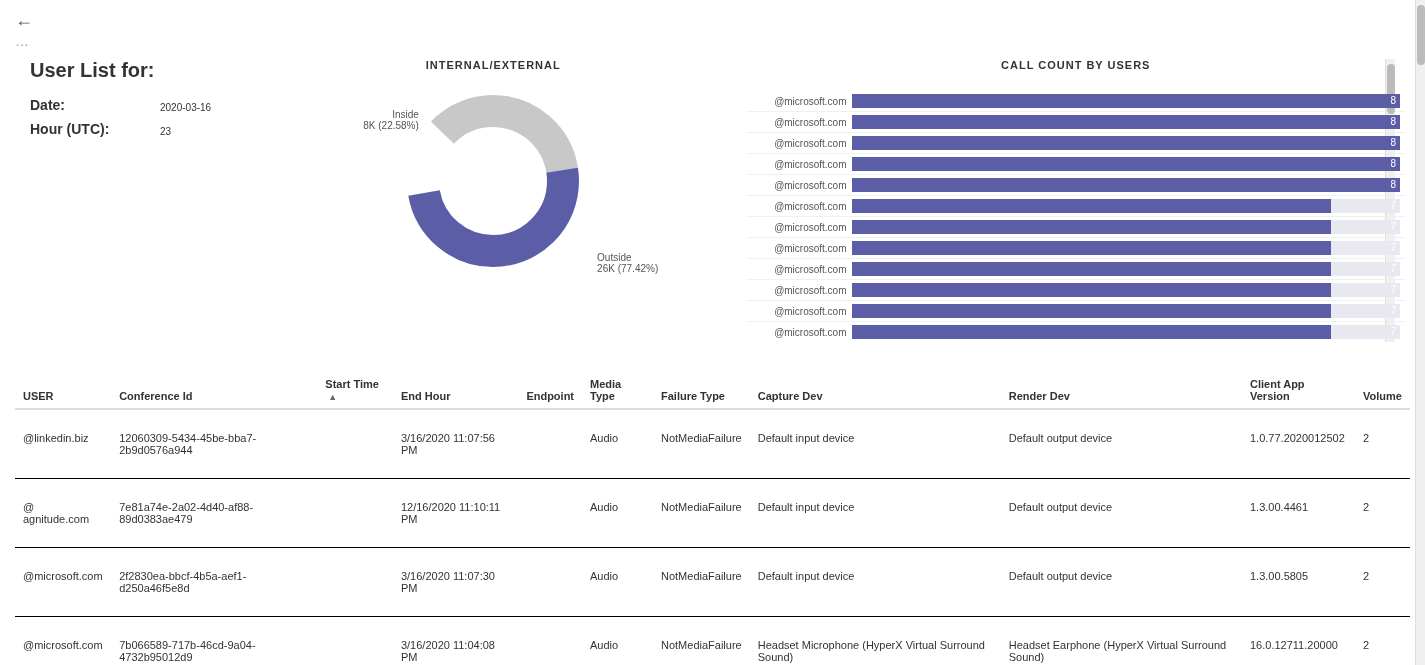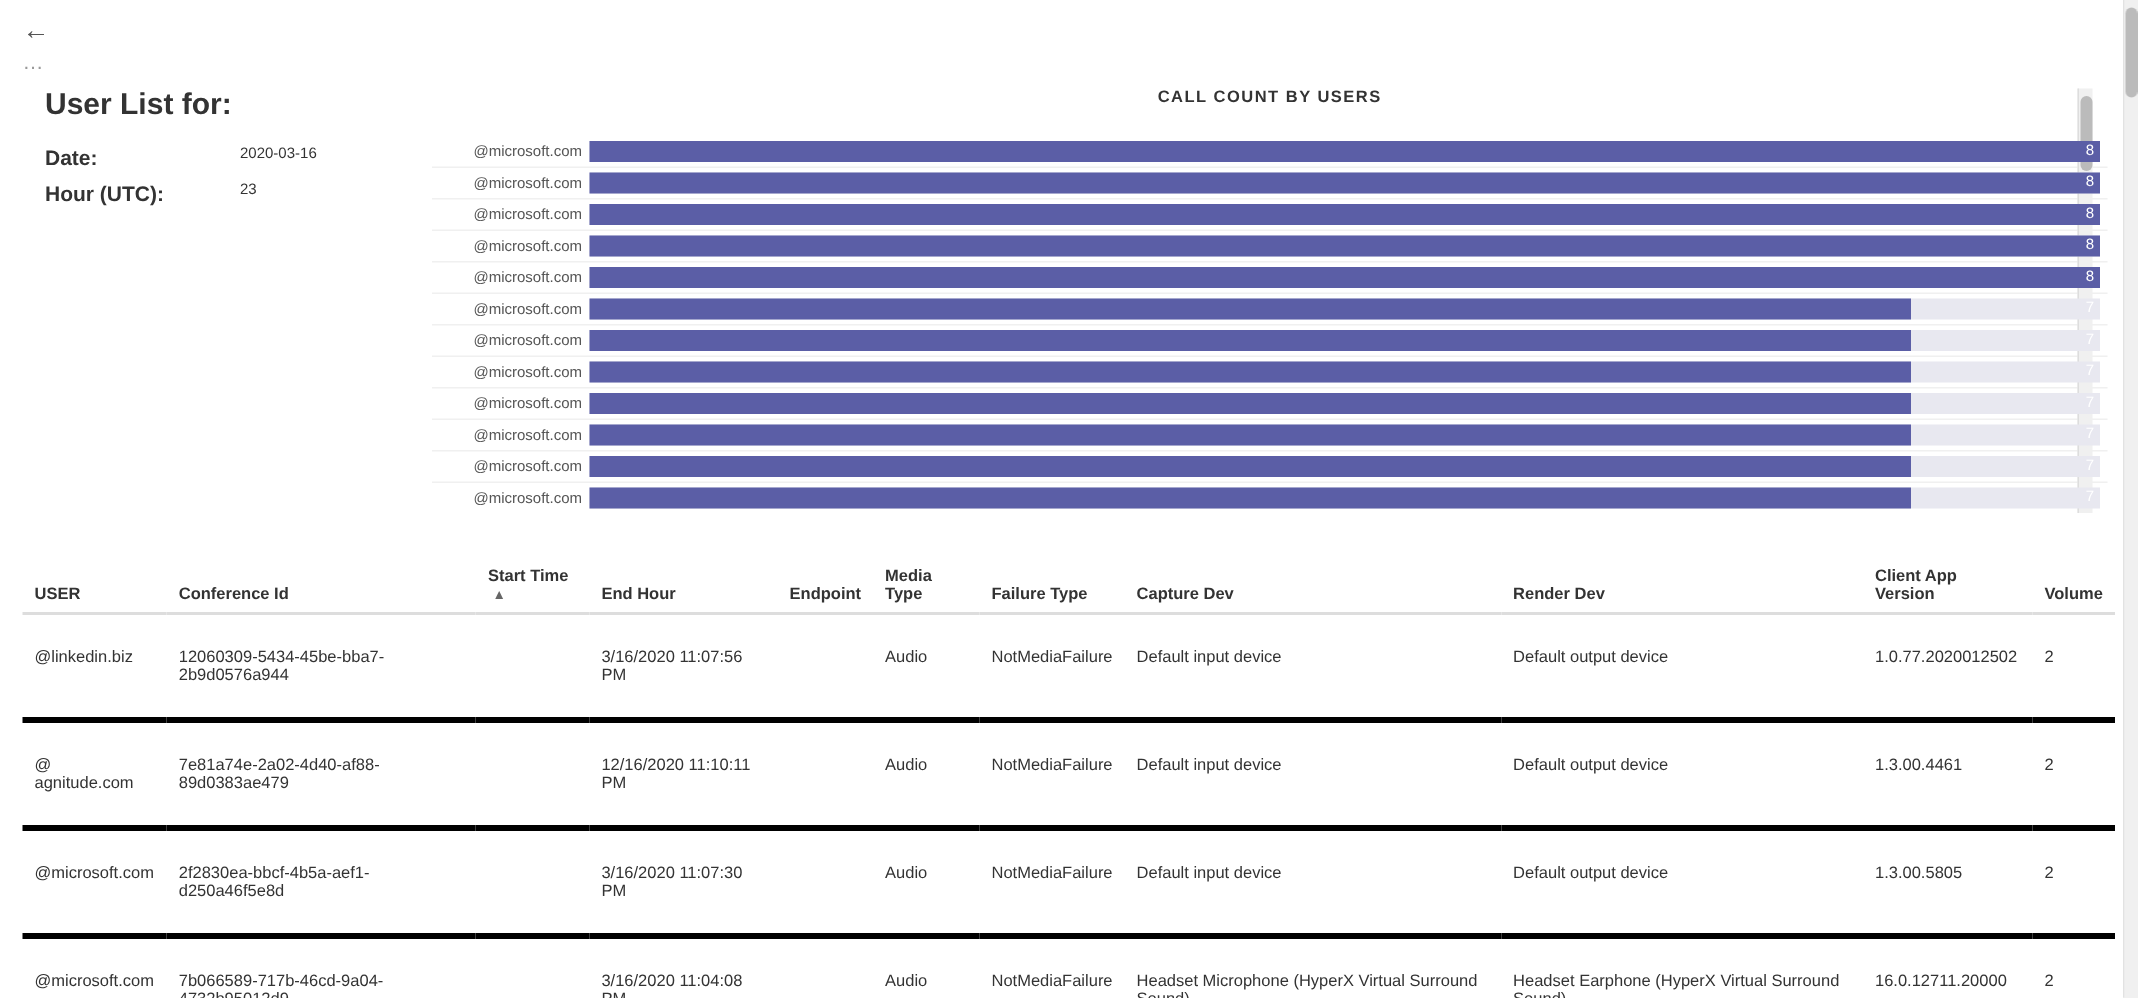--- a/index.html
+++ b/index.html
@@ -2,21 +2,21 @@
 <html><head>
   <meta charset="utf-8">
   <style>
     * { box-sizing: border-box; margin: 0; padding: 0; }
     body { font-family: 'Segoe UI', Arial, sans-serif; font-size: 12px; background: #fff; color: #333; overflow-x: hidden; }
 
     .top-nav { padding: 10px 15px; }
     .back-btn { background: none; border: none; cursor: pointer; font-size: 18px; color: #555; }
     .dots { color: #999; font-size: 14px; margin-top: 2px; }
     .user-list-title { font-size: 20px; font-weight: bold; margin-bottom: 15px; }
-    .meta-row { margin-bottom: 8px; display: flex; align-items: flex-start; }
+    .meta-row { margin-bottom: 8px; display: flex; align-items: flex-end; }
     .meta-label { font-weight: bold; min-width: 130px; font-size: 14px; }
     .meta-value { font-size: 10px; }
     .donut-title { font-size: 11px; font-weight: bold; letter-spacing: 1px; color: #333; margin-bottom: 10px; }
     .bar-chart-title { font-size: 11px; font-weight: bold; letter-spacing: 1px; color: #333; margin-bottom: 20px; text-align: center; }
     .bar-row { display: flex; align-items: center; padding: 3px 5px; border-bottom: 1px solid #f0f0f0; }
     .bar-row:last-child { border-bottom: none; }
     .bar-label { width: 100px; font-size: 10px; color: #555; text-align: right; padding-right: 5px; white-space: nowrap; overflow: hidden; text-overflow: ellipsis; }
     .bar-track { flex: 1; height: 14px; position: relative; }
     .bar-fill { height: 100%; background: #5b5ea6; position: absolute; left: 0; top: 0; }
 
@@ -27,48 +27,67 @@
       padding: 6px 8px;
       font-weight: 600;
       font-size: 11px;
       border-bottom: 2px solid #ddd;
       white-space: normal;
       vertical-align: bottom;
       color: #333;
     }
     .data-table td {
       padding: 22px 8px;
-      border-bottom: 4px solid #000000;
+      border-bottom: 1px solid #000000;
       vertical-align: top;
       font-size: 11px;
     }
     .sort-arrow { font-size: 9px; color: #666; display: inline-block; margin-left: 3px; }
   </style>
 </head>
 <body>
 
 <div class="top-nav">
   <button class="back-btn">←</button>
   <div class="dots">…</div>
 </div>
 
-<div style="display:flex; padding: 0 20px 10px 20px; align-items: flex-start; gap: 48px;">
+<div style="display:flex; padding: 0 20px 10px 20px; align-items: flex-start;">
 
   <div style="width: 220px; padding-left: 10px;">
     <div class="user-list-title">User List for:</div>
     <div class="meta-row">
       <span class="meta-label">Date:</span>
       <span class="meta-value">2020-03-16</span>
     </div>
     <div class="meta-row">
       <span class="meta-label">Hour (UTC):</span>
       <span class="meta-value">23</span>
     </div>
   </div>
 
+  <div style="flex:1; text-align:center;">
+    <div class="donut-title">INTERNAL/EXTERNAL</div>
+    <div style="position:relative; width:220px; margin:0 auto;">
+      <svg width="220" height="200" viewBox="0 0 220 200">
+
+        <circle cx="110" cy="100" r="70" fill="none" stroke="#c8c8c8" stroke-width="32" stroke-dasharray="100 282.6" stroke-dashoffset="0" transform="rotate(-90 110 100)"></circle>
+        <circle cx="110" cy="100" r="70" fill="none" stroke="#5b5ea6" stroke-width="32" stroke-dasharray="218.3 282.6" stroke-dashoffset="-99" transform="rotate(-90 110 100)"></circle>
+      </svg>
+      
+      <div style="position:absolute; top:28px; left:-20px; font-size:10px; color:#555; text-align:right; white-space:nowrap;">
+        <span>Inside</span><br>
+        <span>8K (22.58%)</span>
+      </div>
+      <div style="position:absolute; bottom:10px; right:-55px; font-size:10px; color:#555; text-align:left; white-space:nowrap;">
+        <span>Outside</span><br>
+        <span>26K (77.42%)</span>
+      </div>
+    </div>
+  </div>
 
   <div style="flex:1.3; position:relative;">
     <div style="position:absolute; right:10px; top:0; bottom:0; width:10px; background:#f0f0f0; border-left:1px solid #ddd;">
       <div style="width:8px;height:50px;background:#bbb;border-radius:4px;margin:5px auto;"></div>
     </div>
     <div class="bar-chart-title">CALL COUNT BY USERS</div>
     <div id="bar-chart-rows">
         <div class="bar-row">
     <div class="bar-label">@microsoft.com</div>
     <div class="bar-track" style="position:relative; height:14px; flex:1; background:#e8e8f0;">

